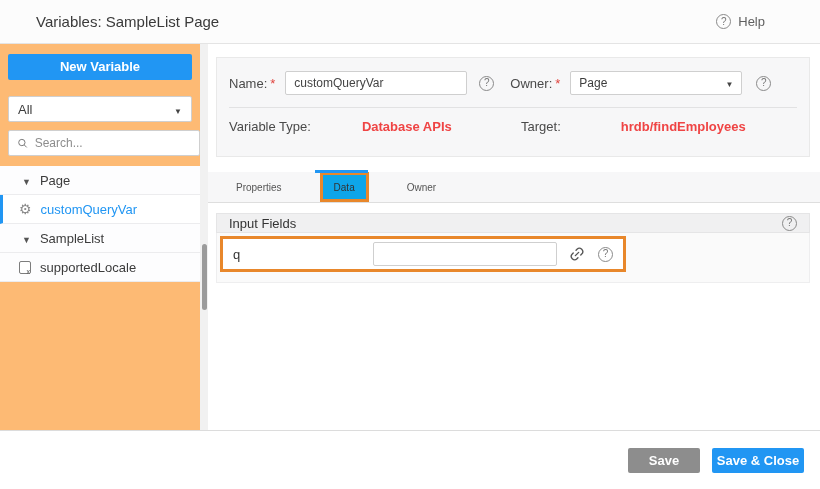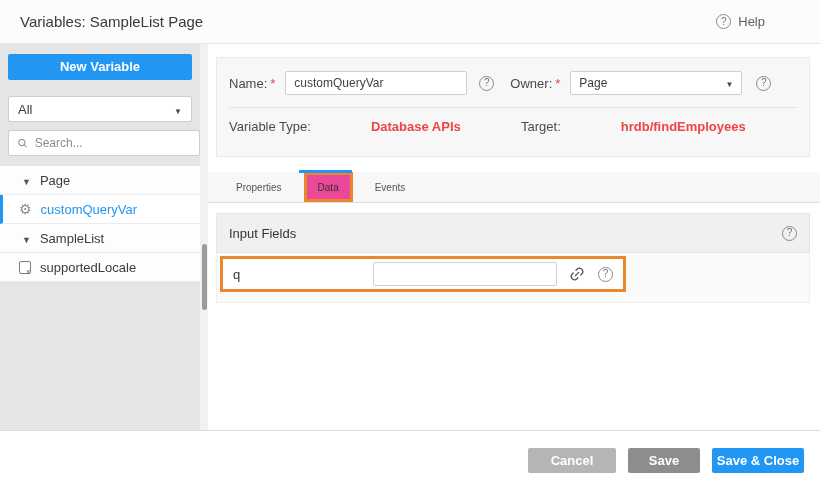--- a/index.html
+++ b/index.html
@@ -6,36 +6,36 @@
   html,body { width:820px; height:489px; }
   body {
     font-family:"Liberation Sans","DejaVu Sans",sans-serif;
     font-size:13px; color:#3c3c3c; background:#fff; overflow:hidden;
   }
   .app { width:820px; height:489px; display:flex; flex-direction:column; background:#fff; }
 
   
   .header {
     height:44px; flex:0 0 44px; background:#fcfcfc; border-bottom:1px solid #e4e4e4;
-    display:flex; align-items:center; justify-content:space-between; padding:0 55px 0 20px;
+    display:flex; align-items:center; justify-content:space-between; padding:0 55px 0 36px;
   }
   .header-title { font-size:15px; color:#3a3a3a; }
   .help-group { display:flex; align-items:center; gap:7px; color:#5f5f5f; cursor:pointer; }
 
   .qmark {
     display:inline-flex; width:15px; height:15px; border:1px solid #8a8a8a; border-radius:50%;
     align-items:center; justify-content:center; color:#777; flex:0 0 15px;
   }
   .qmark::before { content:"?"; font-size:10px; line-height:1; }
 
   
   .body { flex:1 1 auto; display:flex; min-height:0; }
 
   
-  .sidebar { width:208px; flex:0 0 208px; background:#e5e5e5; position:relative; padding-right:8px; }
+  .sidebar { width:208px; flex:0 0 208px; background:#fdba74; position:relative; padding-right:8px; }
   .sidebar-inner { padding-top:10px; }
   .btn-new {
     display:block; margin:0 8px 8px 8px; height:26px; line-height:26px; text-align:center;
     background:#2196F3; color:#fff; font-weight:bold; border:none; border-radius:2px;
     width:calc(100% - 16px); font-size:13px; cursor:pointer; font-family:inherit;
   }
   .select-box {
     margin:16px 8px 8px 8px; height:26px; background:#fff; border:1px solid #cfcfcf; border-radius:2px;
     display:flex; align-items:center; justify-content:space-between; padding:0 9px; cursor:pointer;
   }
@@ -87,44 +87,44 @@
   .text-input {
     height:24px; border:1px solid #cfcfcf; border-radius:2px; background:#fff;
     padding:0 8px; font-size:12px; color:#444; font-family:inherit; outline:none;
   }
   .name-input { width:182px; margin-left:10px; }
   .help-1 { margin:0 16px 0 12px; cursor:pointer; }
   .owner-select { width:172px; height:24px; margin:0; margin-left:10px; padding:0 8px; font-size:12px; }
   .help-2 { margin-left:14px; cursor:pointer; }
   .fdivider { border-top:1px solid #e2e2e3; margin:12px 12px 0 12px; }
   .frow2 { display:flex; padding:11px 12px 0 12px; }
-  .fcol1 { width:292px; display:flex; gap:12px;align-items:center; }
+  .fcol1 { width:292px; display:flex; gap:3px;align-items:center; }
   .fcol2 { display:flex; gap:12px; }
   .val { color:#ef4444; font-weight:bold;padding-left:48px; }
 
   
   .tabbar {
     margin:15px 0 0 0; height:31px; background:#f7f7f8; border-bottom:1px solid #dedede;
     display:flex; align-items:stretch; padding-left:12px; position:relative;
   }
   .tab {
     padding:0 16px; display:flex; align-items:center; color:#555; cursor:pointer; font-size:10px;
   }
   .tab.active {
-    position:relative; background:#ec4899; border:3px solid #E8872B; margin:0 6px;
+    position:relative; background:#0ea5e9; border:3px solid #E8872B; margin:0 22px;
     padding:0 11px; color:#333;
   }
   .tab.active::before {
     content:""; position:absolute; top:-5px; left:-8px; right:-2px; height:3px; background:#2196F3;
   }
 
   
   .section { margin:10px 10px 0 8px; }
   .section-header {
-    height:40px; background:#f0f0f1; border:1px solid #e5e5e6;
+    height:20px; background:#f0f0f1; border:1px solid #e5e5e6;
     display:flex; align-items:center; justify-content:space-between; padding:0 12px;
   }
   .section-title { color:#333; }
   .section-body { background:#fafafa; border:1px solid #eeeeef; border-top:none; padding:3px 0 10px 3px; }
   .ifield-row {
     width:406px; background:#fff; border:3px solid #E8872B;
     display:flex; align-items:center; padding:3px 10px; gap:0;
   }
   .ifield-name { width:140px; color:#333; }
   .ifield-input { width:185px; }
@@ -228,21 +228,21 @@
           <div class="fcol2">
             <span class="lbl">Target:</span>
             <span class="val">hrdb/findEmployees</span>
           </div>
         </div>
       </div>
 
       <div class="tabbar">
         <div class="tab">Properties</div>
         <div class="tab active">Data</div>
-        <div class="tab">Events</div>
+        <div class="tab">Owner</div>
       </div>
 
       <div class="section">
         <div class="section-header">
           <span class="section-title">Input Fields</span>
           <span class="qmark"></span>
         </div>
         <div class="section-body">
           <div class="ifield-row">
             <span class="ifield-name">q</span>
@@ -258,18 +258,17 @@
             </span>
             <span class="qmark ifield-help"></span>
           </div>
         </div>
       </div>
 
     </div>
   </div>
 
   <div class="footer">
-    <button class="btn btn-cancel">Cancel</button>
     <button class="btn btn-save">Save</button>
     <button class="btn btn-saveclose">Save &amp; Close</button>
   </div>
 
 </div>
 
 </body></html>

